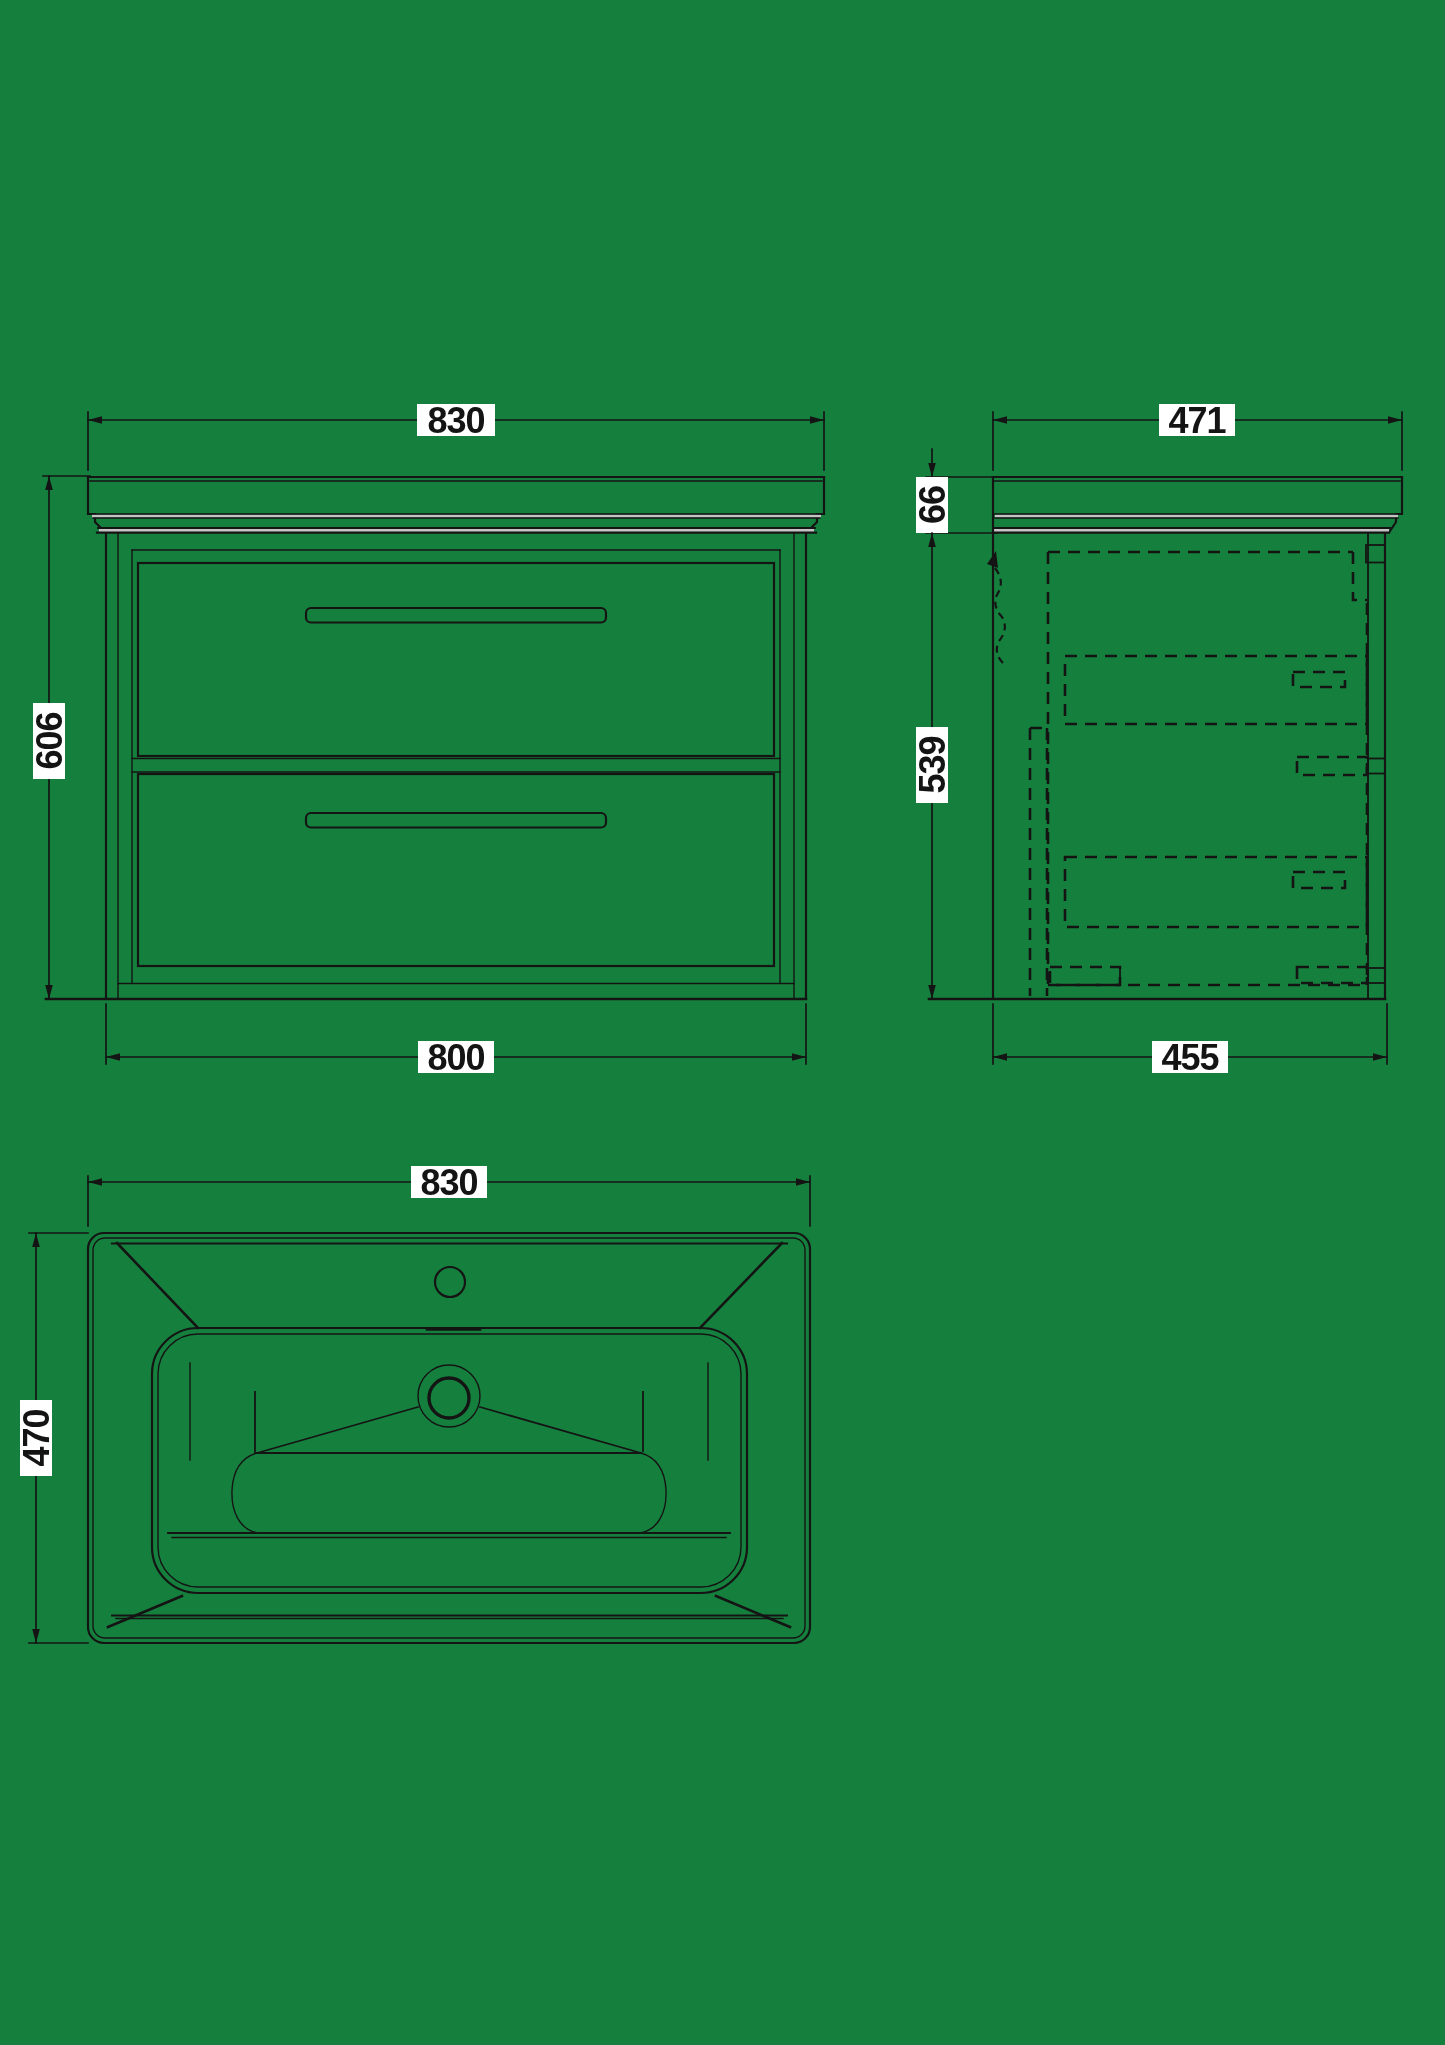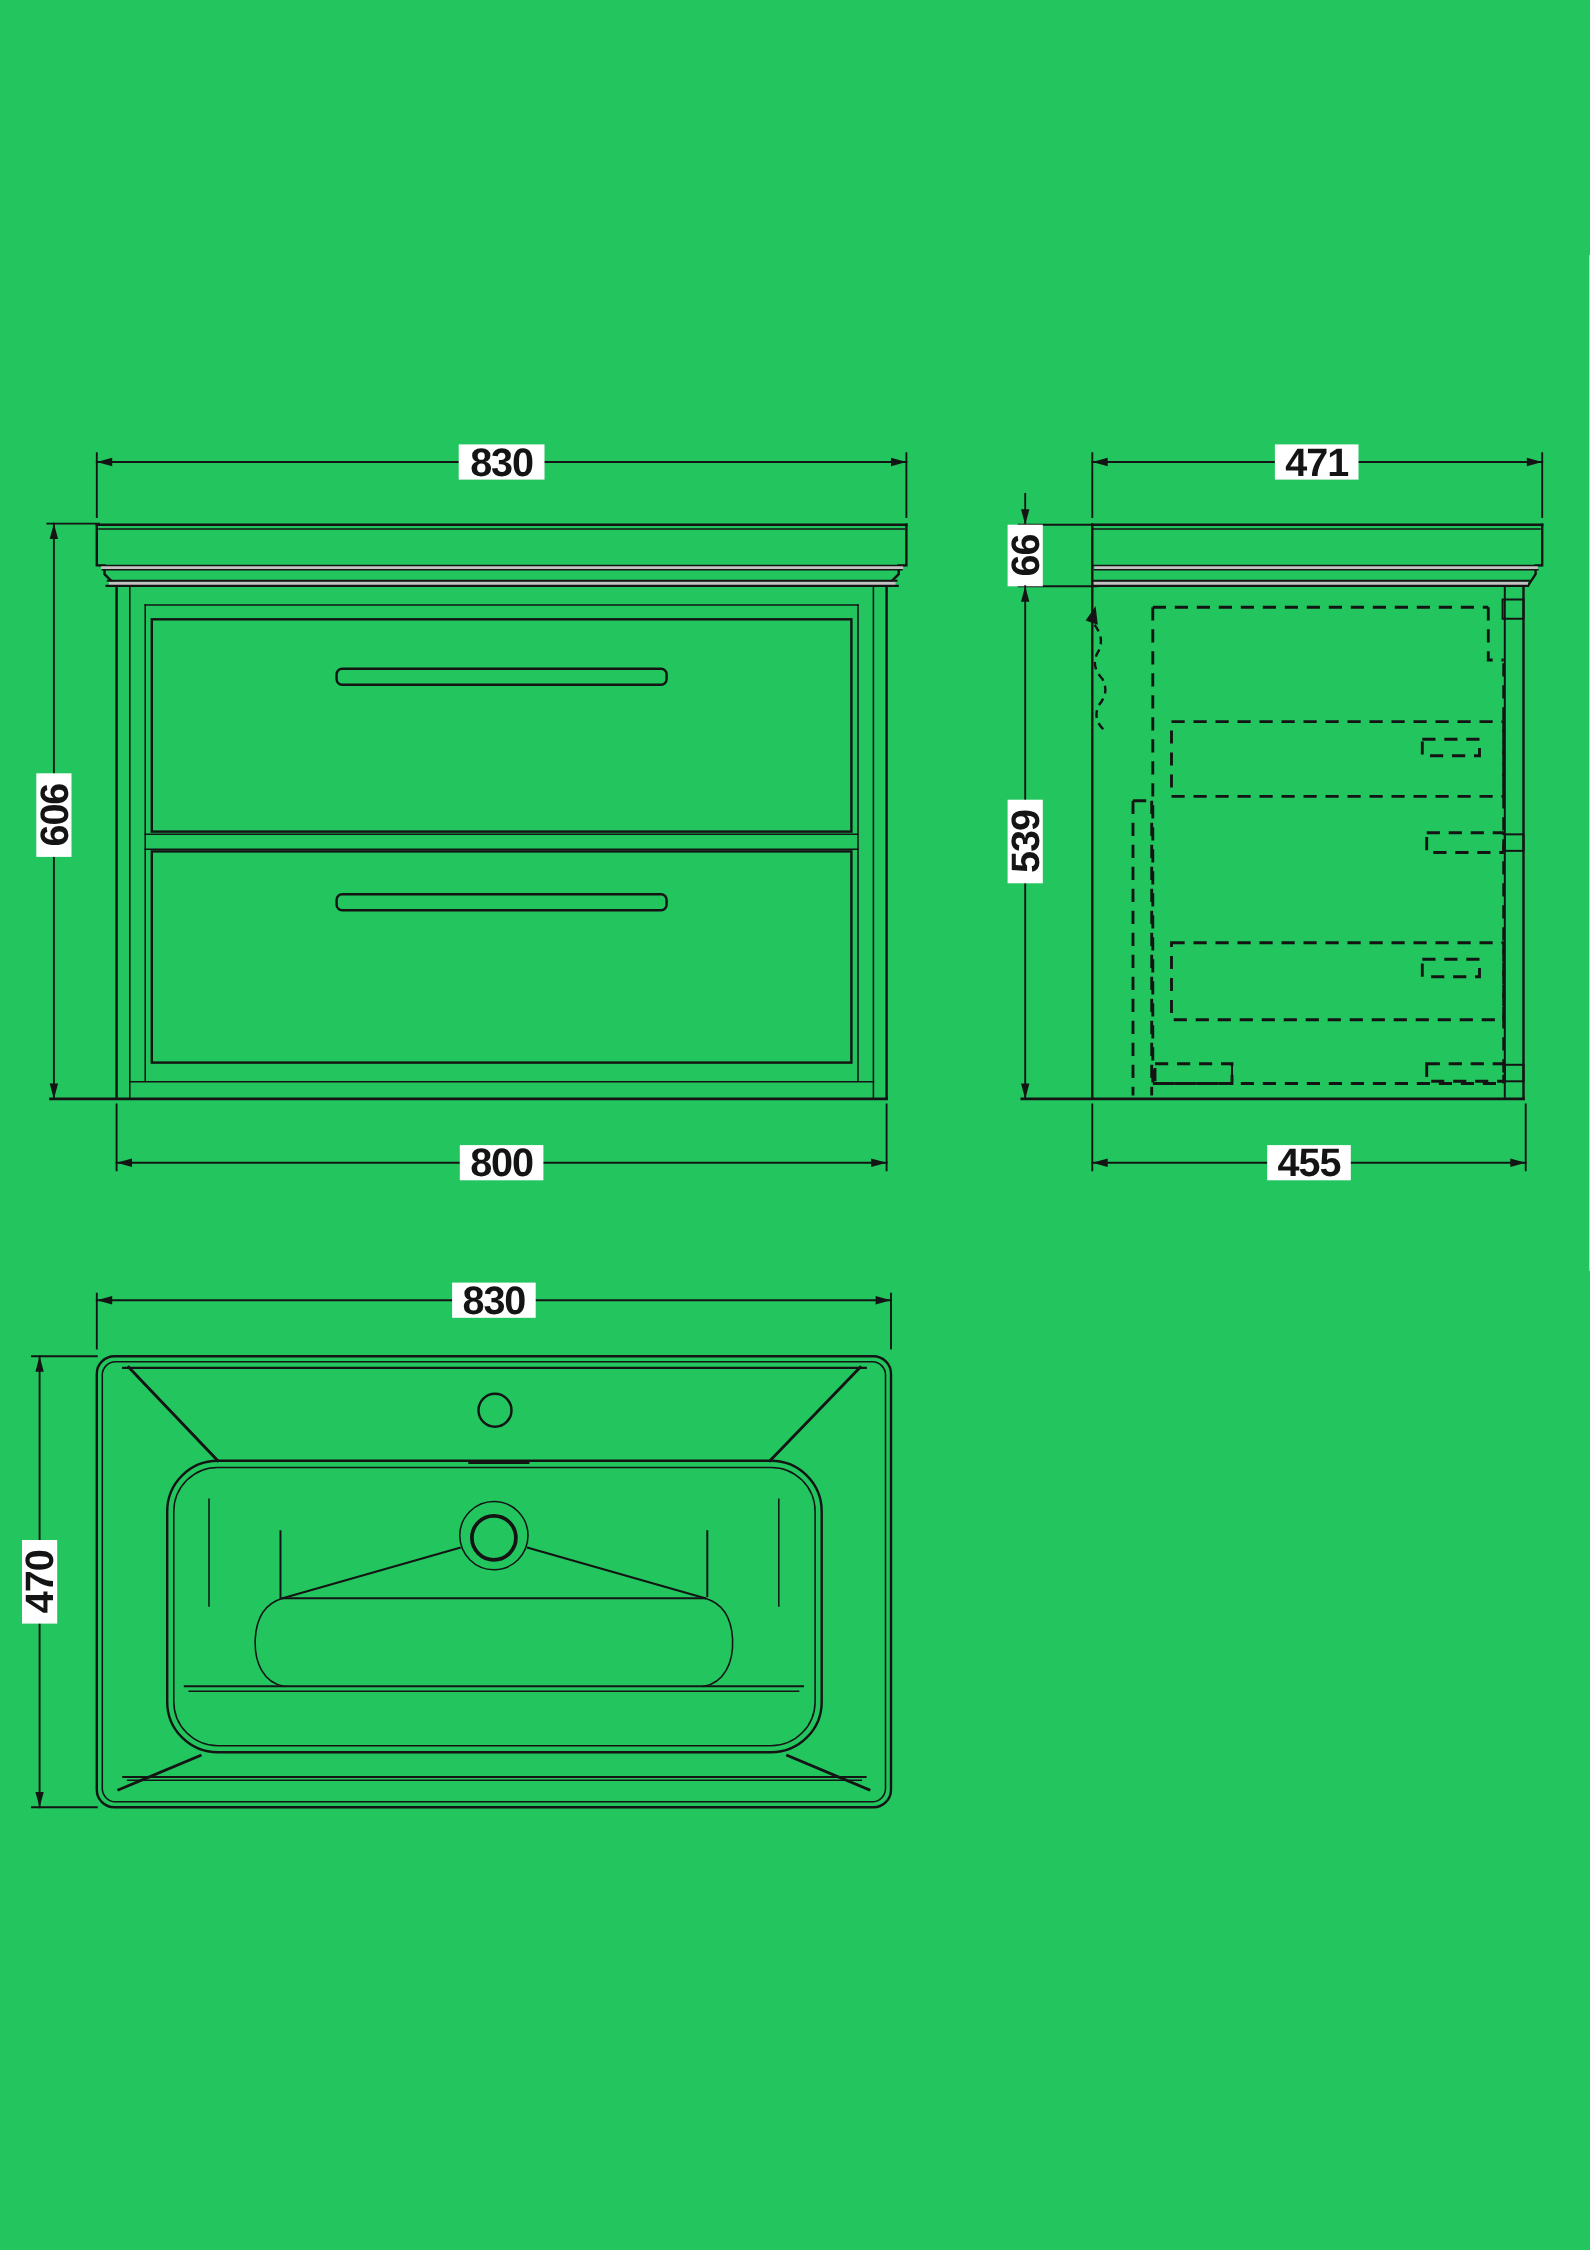--- a/index.html
+++ b/index.html
@@ -1,16 +1,16 @@
 <!DOCTYPE html>
 <html><head>
 <meta charset="utf-8">
 <style>
   html,body{margin:0;padding:0;background:#ffffff;}
-  .page{width:1445px;height:2045px;background:#22c55e;position:relative;font-family:"Liberation Sans",sans-serif;}
+  .page{width:1445px;height:2045px;background:#15803d;position:relative;font-family:"Liberation Sans",sans-serif;}
   svg{display:block;}
   .ln   {stroke:#141414;stroke-width:2.2;fill:none;stroke-linecap:square;}
   .hv   {stroke:#141414;stroke-width:2.6;fill:none;stroke-linecap:square;}
   .thin {stroke:#141414;stroke-width:1.4;fill:none;stroke-linecap:square;}
   .med  {stroke:#141414;stroke-width:1.8;fill:none;stroke-linecap:square;}
   .dim  {stroke:#141414;stroke-width:1.7;fill:none;stroke-linecap:square;}
   .dash {stroke:#141414;stroke-width:2.6;fill:none;stroke-dasharray:12 8;stroke-linecap:butt;}
   .dash2{stroke:#141414;stroke-width:2.2;fill:none;stroke-dasharray:7 5;stroke-linecap:butt;}
   .arr  {fill:#141414;stroke:none;}
   .shade{fill:#c4c4c4;stroke:none;}

